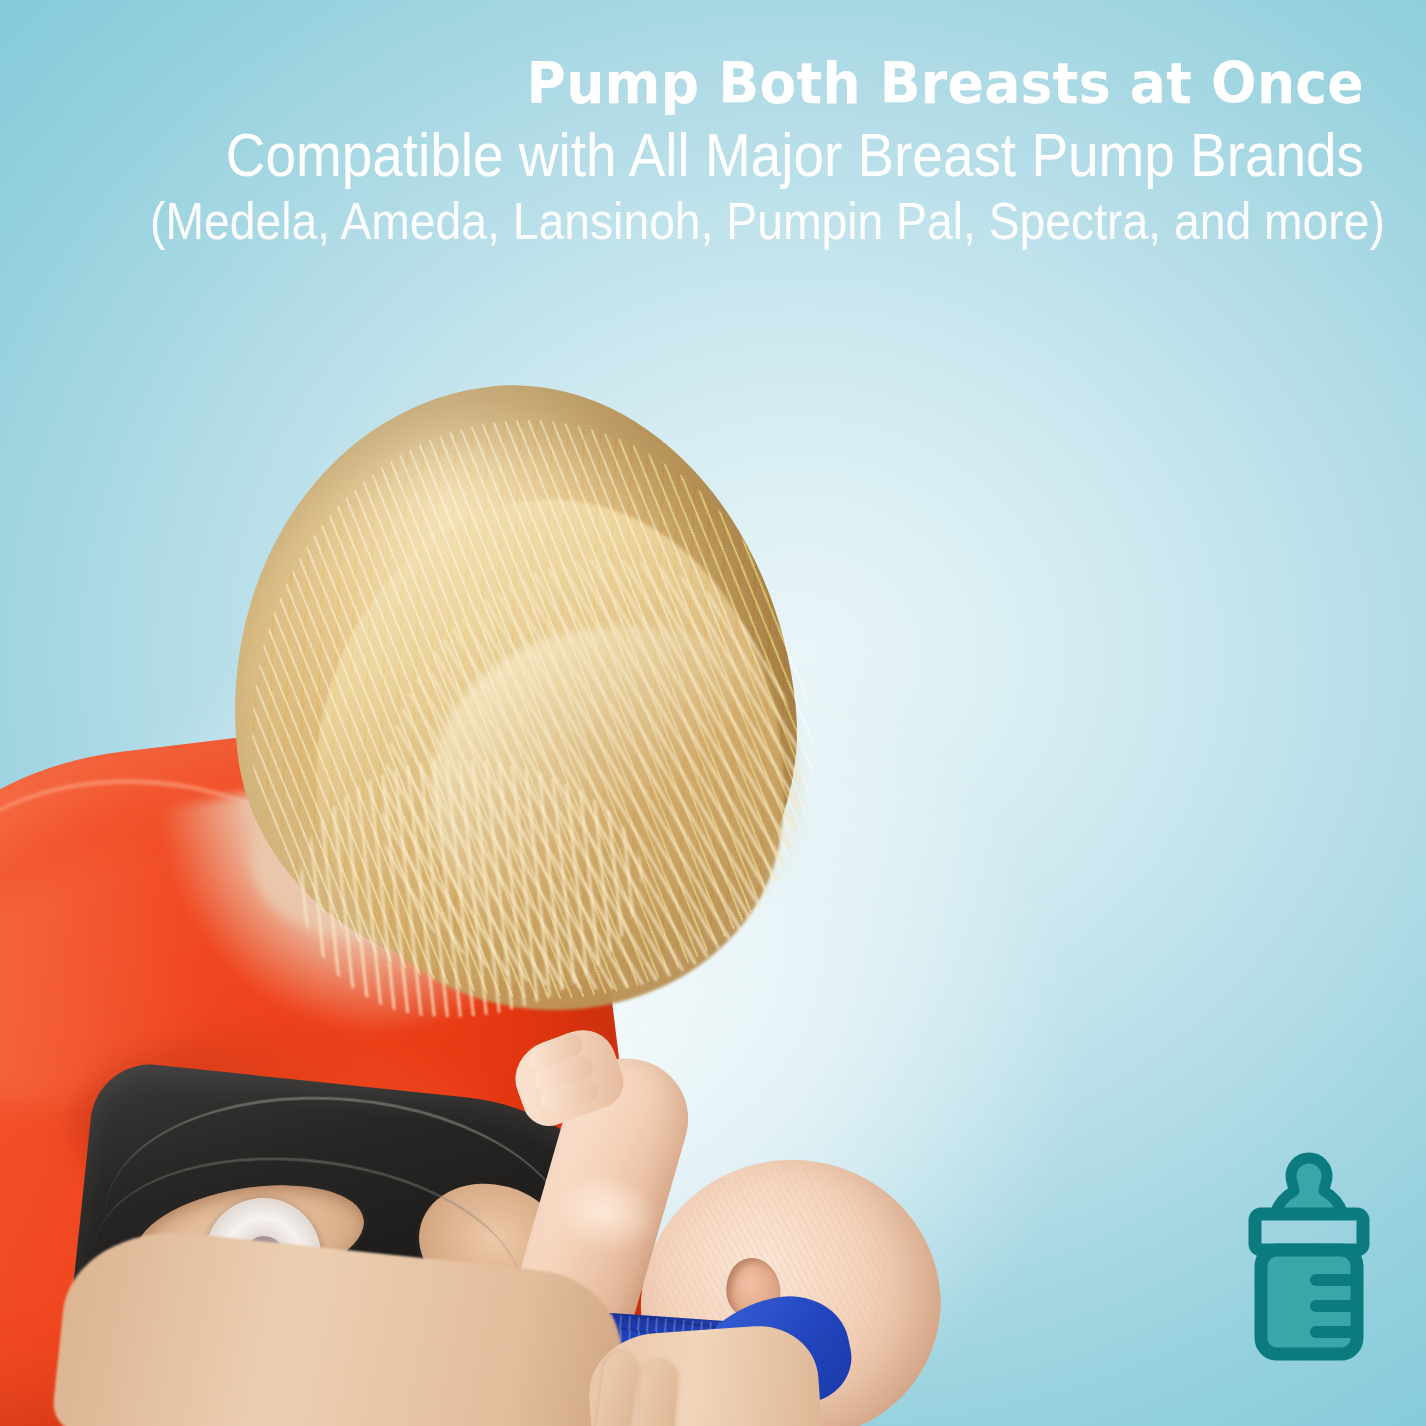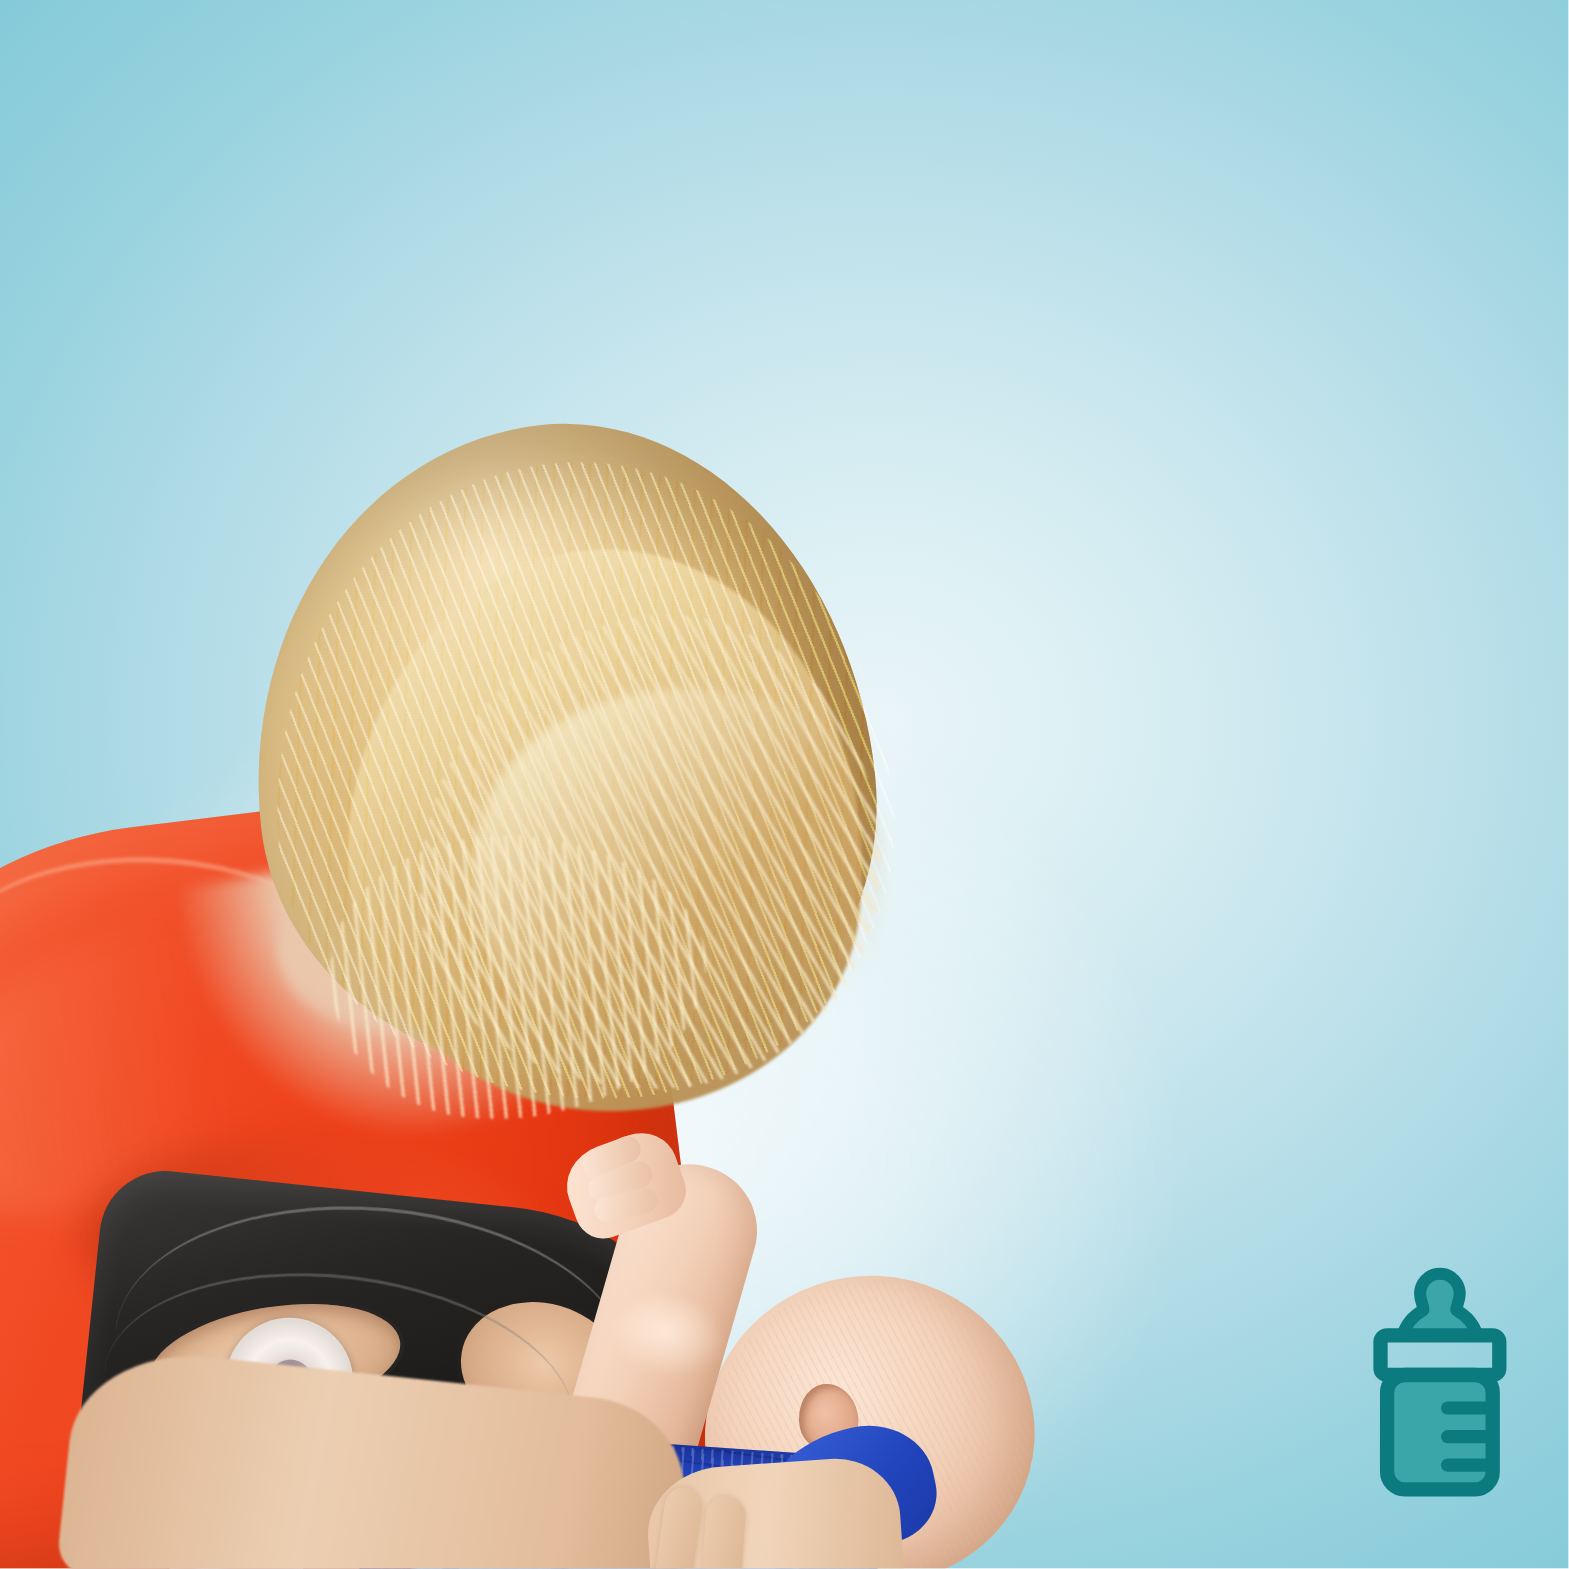--- a/index.html
+++ b/index.html
@@ -634,20 +634,25 @@
     <div class="baby-cloth"></div>
     <div class="cloth-texture"></div>
     <div class="cloth-shoulder"></div>
 
     <div class="arm-fore"></div>
     <div class="hand-mother"></div>
     <div class="finger" style="left:600px; top:1352px; width:34px; height:96px; transform:rotate(8deg);"></div>
     <div class="finger" style="left:640px; top:1360px; width:36px; height:90px; transform:rotate(4deg);"></div>
   </div>
 
+  <div class="headline-block">
+    <h1 class="line-1">Pump Both Breasts at Once</h1>
+    <h2 class="line-2">Compatible with All Major Breast Pump Brands</h2>
+    <p class="line-3">(Medela, Ameda, Lansinoh, Pumpin Pal, Spectra, and more)</p>
+  </div>
 
   <div class="bottle-icon">
     <svg viewBox="0 0 130 222" xmlns="http://www.w3.org/2000/svg">
 
       <path d="M65 12
                C 76 12 83 21 83 30
                C 83 37 80 40 80 45
                C 89 50 96 58 99 68
                L 31 68
                C 34 58 41 50 50 45

